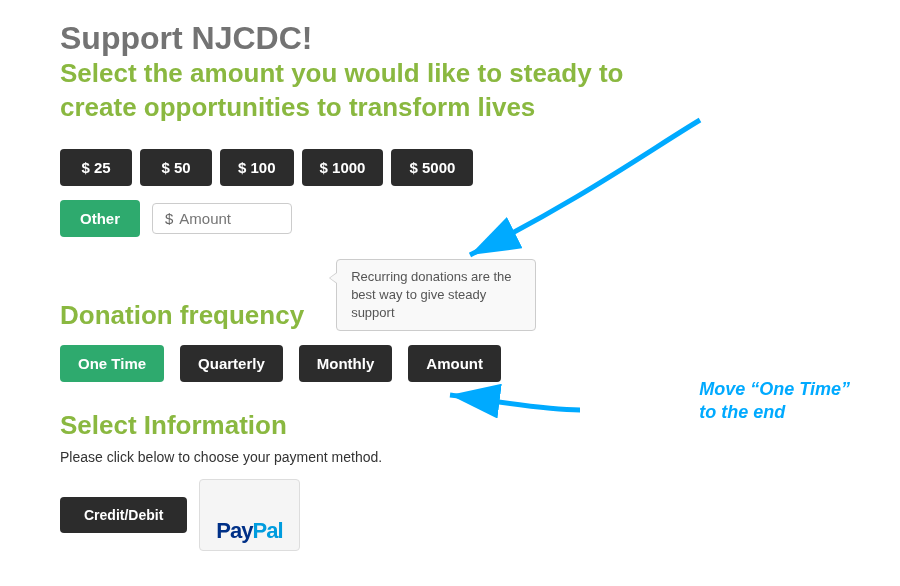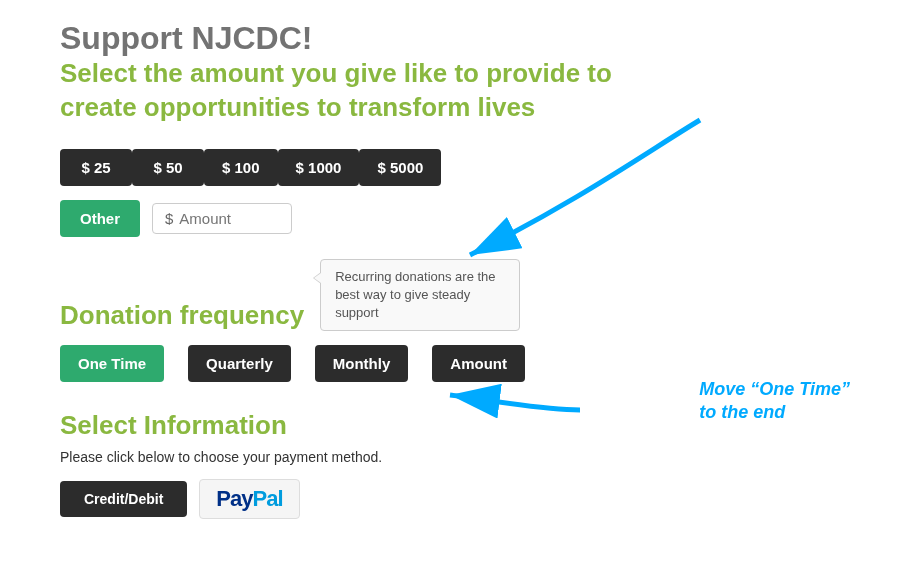--- a/index.html
+++ b/index.html
@@ -24,21 +24,21 @@
       font-size: 26px;
       font-weight: 600;
       line-height: 1.3;
       margin-bottom: 24px;
       max-width: 620px;
     }
 
     .amount-buttons {
       display: flex;
       flex-wrap: wrap;
-      gap: 0;
+      gap: 8px;
       margin-bottom: 14px;
     }
 
     .amount-btn {
       background: #2c2c2c;
       color: #fff;
       border: none;
       border-radius: 4px;
       padding: 10px 18px;
       font-size: 15px;
@@ -113,20 +113,21 @@
       border: 1px solid #ccc;
       border-radius: 4px;
       padding: 8px 14px;
       font-size: 13px;
       color: #555;
       background: #f9f9f9;
       max-width: 200px;
       line-height: 1.4;
       position: relative;
       margin-top: 2px;
+      margin-left: 16px;
     }
 
     .freq-tooltip::before {
       content: '';
       position: absolute;
       left: -8px;
       top: 12px;
       border-top: 6px solid transparent;
       border-bottom: 6px solid transparent;
       border-right: 8px solid #ccc;
@@ -137,21 +138,21 @@
       position: absolute;
       left: -7px;
       top: 13px;
       border-top: 5px solid transparent;
       border-bottom: 5px solid transparent;
       border-right: 7px solid #f9f9f9;
     }
 
     .freq-buttons {
       display: flex;
-      gap: 24px;
+      gap: 16px;
       margin-top: 14px;
       margin-bottom: 28px;
     }
 
     .freq-btn {
       background: #2c2c2c;
       color: #fff;
       border: none;
       border-radius: 4px;
       padding: 10px 18px;
@@ -204,20 +205,21 @@
       padding: 6px 16px;
       cursor: pointer;
       display: flex;
       align-items: center;
     }
 
     .paypal-logo {
       font-size: 22px;
       font-weight: 900;
       letter-spacing: -1px;
+      margin-top: 32px;
     }
 
     .paypal-pay { color: #003087; }
     .paypal-pal { color: #009cde; }
 
     
     .arrow-container {
       position: absolute;
       top: 0;
       left: 0;
@@ -235,21 +237,21 @@
       font-style: italic;
       font-weight: 700;
       line-height: 1.3;
     }
   </style>
 </head>
 <body>
 
 <h1 class="support-title">Support NJCDC!</h1>
 
-<h2 class="select-heading">Select the amount you give like to provide to create opportunities to transform lives</h2>
+<h2 class="select-heading">Select the amount you would like to steady to create opportunities to transform lives</h2>
 
 <div class="amount-buttons">
   <button class="amount-btn">$ 25</button>
   <button class="amount-btn">$ 50</button>
   <button class="amount-btn">$ 100</button>
   <button class="amount-btn">$ 1000</button>
   <button class="amount-btn">$ 5000</button>
 </div>
 
 <div class="other-row">

